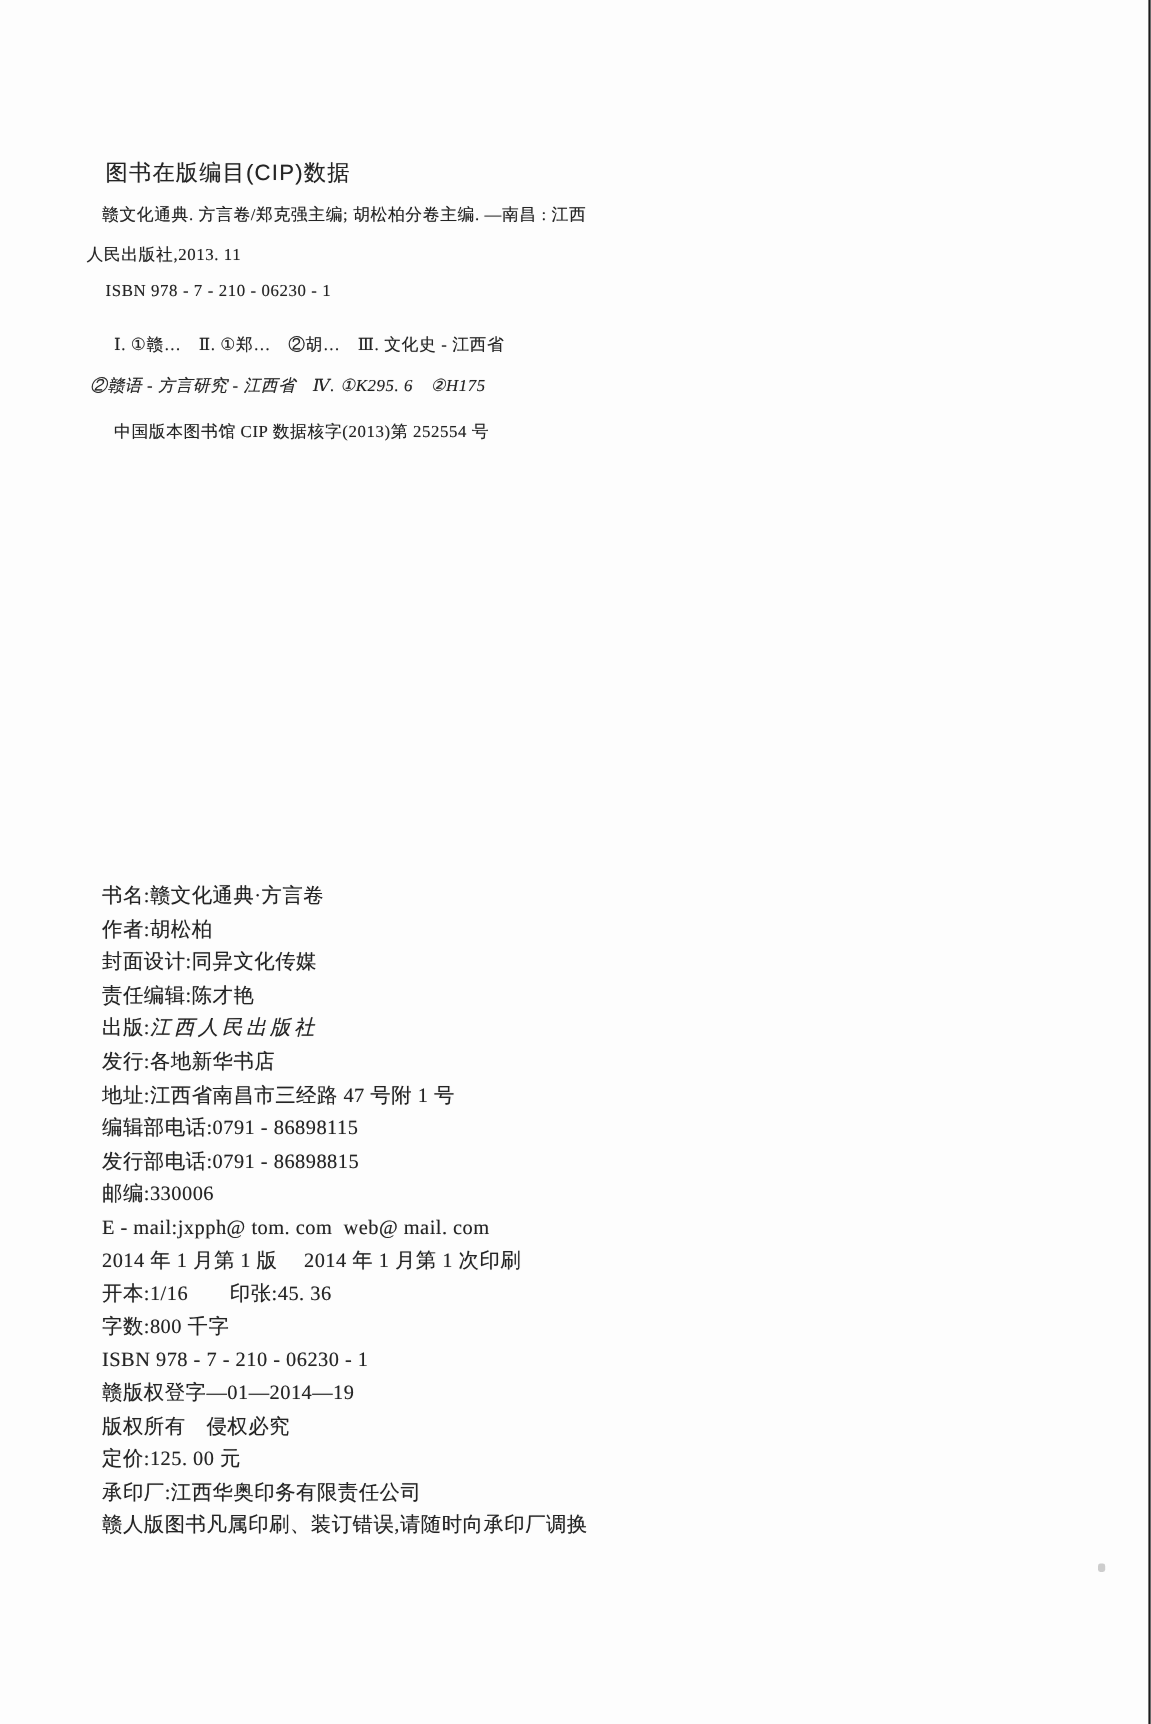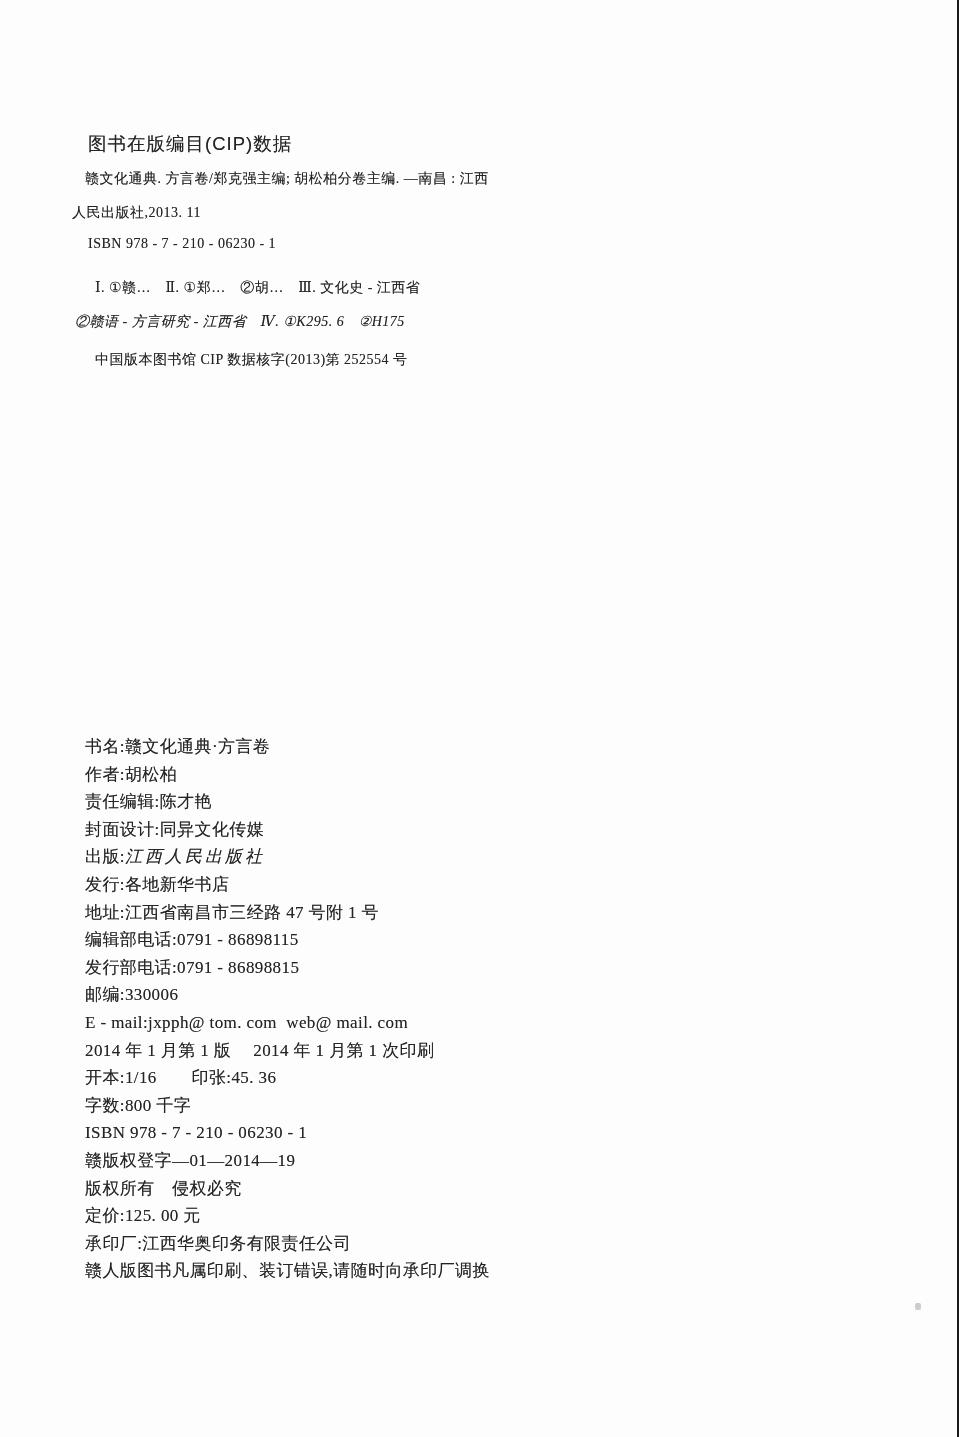--- a/index.html
+++ b/index.html
@@ -92,22 +92,22 @@
     <div class="cip-line cip-entry-2">人民出版社,2013. 11</div>
     <div class="cip-line cip-isbn">ISBN 978 - 7 - 210 - 06230 - 1</div>
     <div class="cip-line cip-class-1">Ⅰ. ①赣…　Ⅱ. ①郑…　②胡…　Ⅲ. 文化史 - 江西省</div>
     <div class="cip-line cip-class-2">②赣语 - 方言研究 - 江西省　Ⅳ. ①K295. 6　②H175</div>
     <div class="cip-line cip-registry">中国版本图书馆 CIP 数据核字(2013)第 252554 号</div>
   </section>
 
   <section class="colophon">
     <div class="c-line">书名:赣文化通典·方言卷</div>
     <div class="c-line">作者:胡松柏</div>
+    <div class="c-line">封面设计:同异文化传媒</div>
     <div class="c-line">责任编辑:陈才艳</div>
-    <div class="c-line">封面设计:同异文化传媒</div>
     <div class="c-line"><span>出版:</span><span class="brand">江西人民出版社</span></div>
     <div class="c-line">发行:各地新华书店</div>
     <div class="c-line">地址:江西省南昌市三经路 47 号附 1 号</div>
     <div class="c-line">编辑部电话:0791 - 86898115</div>
     <div class="c-line">发行部电话:0791 - 86898815</div>
     <div class="c-line">邮编:330006</div>
     <div class="c-line">E - mail:jxpph@ tom. com  web@ mail. com</div>
     <div class="c-line">2014 年 1 月第 1 版　 2014 年 1 月第 1 次印刷</div>
     <div class="c-line">开本:1/16　　印张:45. 36</div>
     <div class="c-line">字数:800 千字</div>

